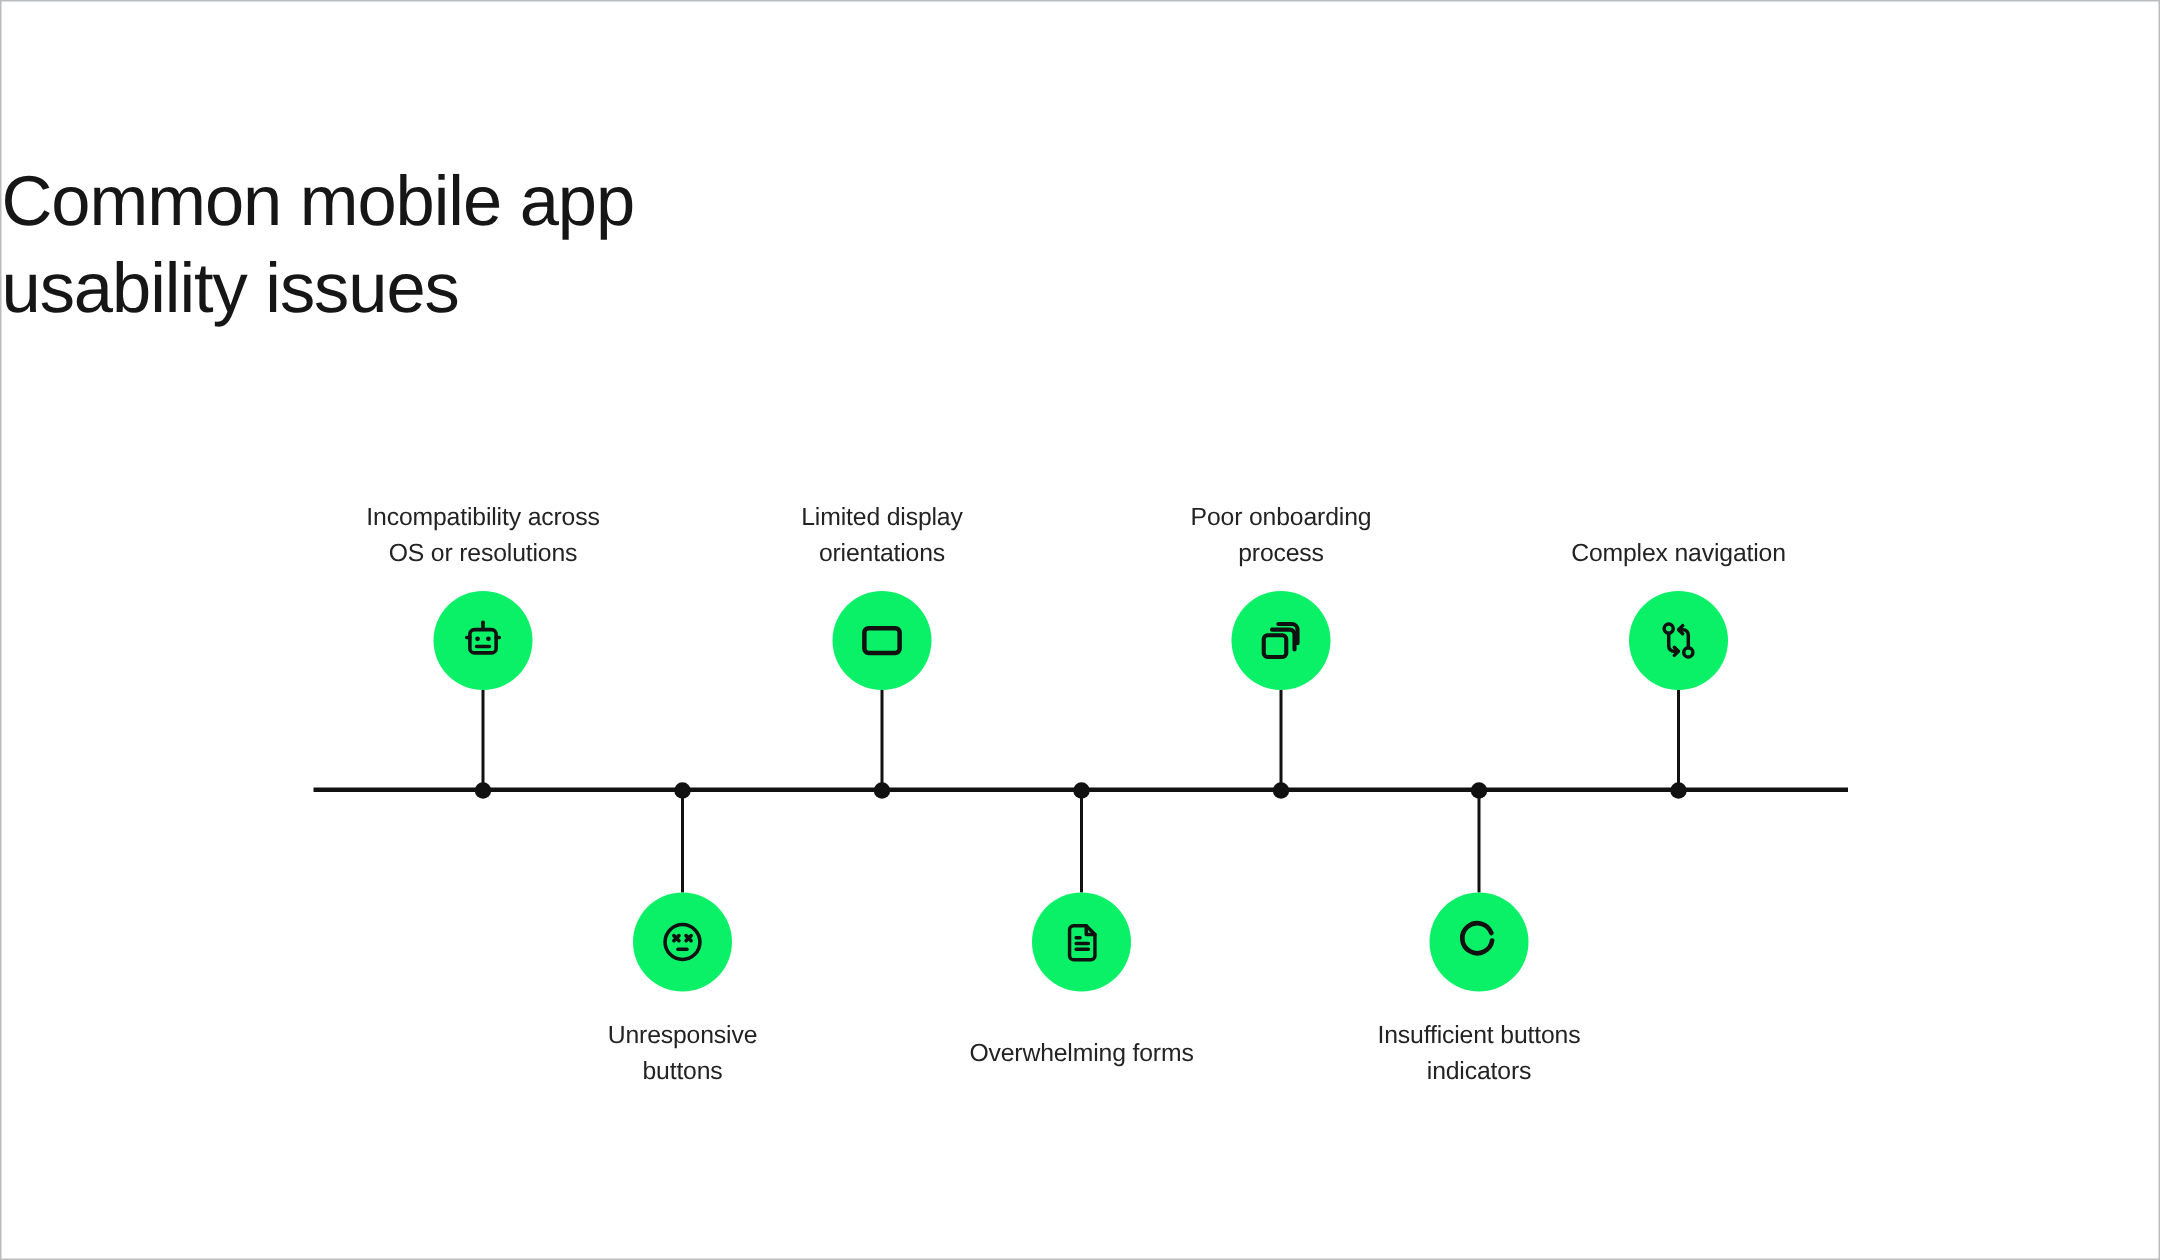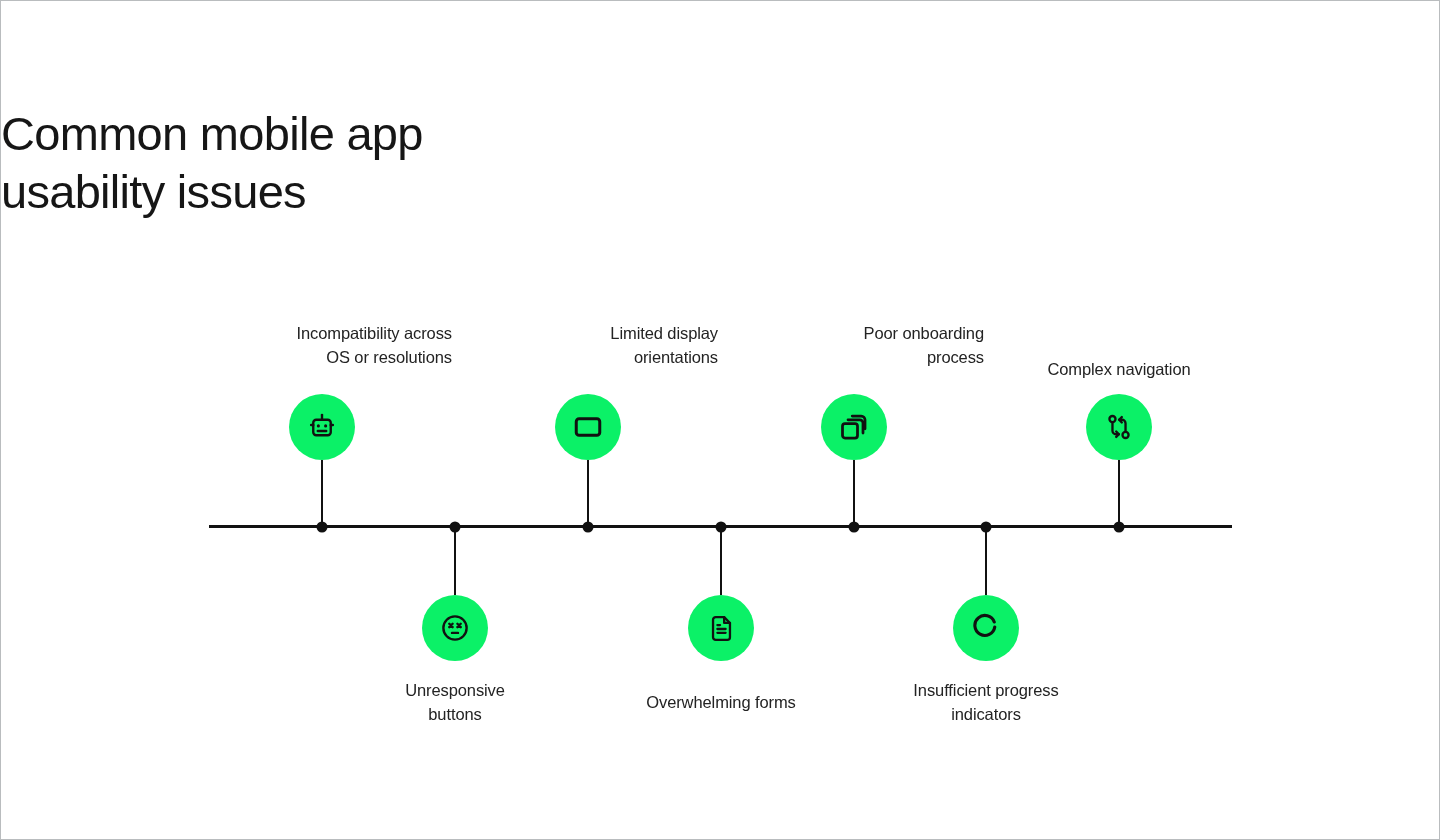--- a/index.html
+++ b/index.html
@@ -87,21 +87,21 @@
     position: absolute;
     width: 260px;
     transform: translateX(-50%);
     text-align: center;
     font-size: 16.5px;
     line-height: 24px;
     color: #232323;
     letter-spacing: -0.1px;
     white-space: pre-line;
   }
-  .label.up-2   { top: 320px; text-align: right; }
+  .label.up-2   { top: 332px; }
   .label.up-1   { top: 344px; }
   .label.down-2 { top: 677px; }
   .label.down-1 { top: 689px; }
 </style>
 </head>
 <body>
 
 <div id="canvas">
 
   <div class="title">Common mobile app
@@ -170,21 +170,21 @@
   </svg>
       </div>
       <div class="label up-2" style="left: 853px;">Poor onboarding
 process</div>
       <div class="stem down" style="left: 985px;"></div>
       <div class="bubble down" style="left: 985px;">
         <svg width="30" height="30" viewBox="0 0 24 24" fill="none" stroke="#111111" stroke-width="2.5" stroke-linecap="round">
     <path d="M18.6 7.2A8 8 0 1 0 19 11.2"></path>
   </svg>
       </div>
-      <div class="label down-2" style="left: 985px;">Insufficient progress
+      <div class="label down-2" style="left: 985px;">Insufficient buttons
 indicators</div>
       <div class="stem up" style="left: 1118px;"></div>
       <div class="bubble up" style="left: 1118px;">
         <svg width="28" height="28" viewBox="0 0 24 24" fill="none" stroke="#111111" stroke-width="2" stroke-linecap="round" stroke-linejoin="round">
     <circle cx="6.4" cy="5.2" r="2.6"></circle>
     <circle cx="17.6" cy="18.8" r="2.6"></circle>
     <path d="M6.4 7.8v7.4a3 3 0 0 0 3 3h2.4"></path>
     <path d="M9.6 15.9l2.3 2.3-2.3 2.3"></path>
     <path d="M17.6 16.2V8.8a3 3 0 0 0-3-3h-2.4"></path>
     <path d="M14.4 8.1l-2.3-2.3 2.3-2.3"></path>

